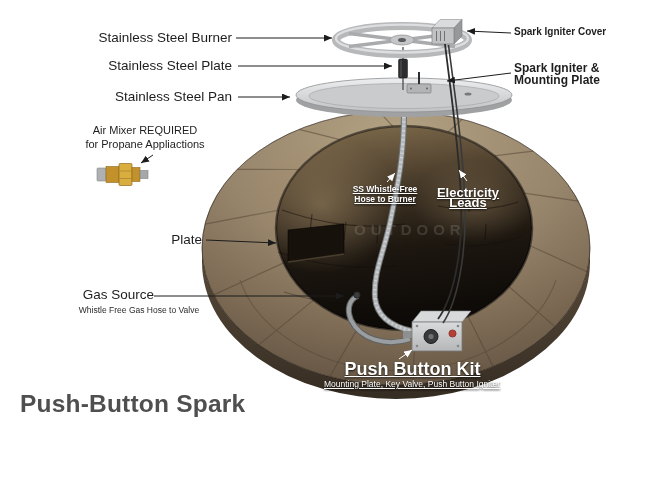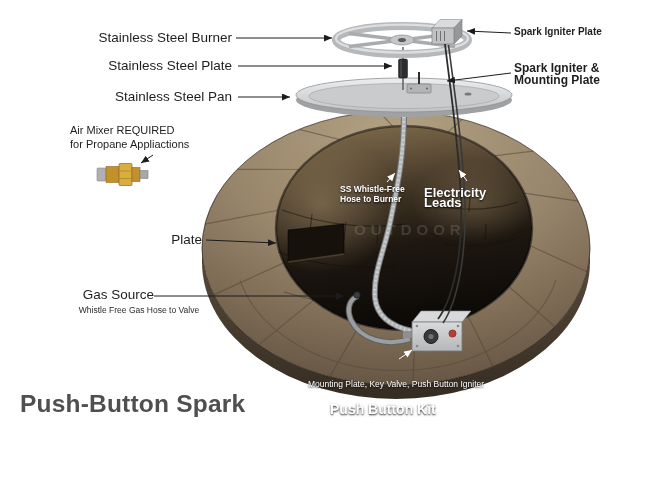--- a/index.html
+++ b/index.html
@@ -4,31 +4,31 @@
 <style>
   html,body{margin:0;padding:0;background:#ffffff;}
   .stage{position:relative;width:661px;height:477px;background:#ffffff;overflow:hidden;
          font-family:"Liberation Sans",sans-serif;}
   .stage svg{position:absolute;left:0;top:0;}
   .lbl{position:absolute;color:#1e1e1e;font-size:13.5px;line-height:16px;white-space:nowrap;}
   .ra{}
   .l-burner{top:30px;right:429px;}
   .l-nipple{top:58px;right:429px;}
   .l-pan{top:89px;right:429px;margin-left:20px;}
-  .l-air{top:124px;left:70px;width:150px;font-size:11px;line-height:13.5px;white-space:normal;}
+  .l-air{top:124px;left:70px;width:150px;text-align:center;font-size:11px;line-height:13.5px;white-space:normal;}
   .l-vent{top:232px;right:459px;}
   .l-gas{top:287px;right:507px;}
   .l-gassub{top:305px;left:64px;width:150px;text-align:center;font-size:8.5px;line-height:10px;color:#2a2a2a;}
   .l-cover{top:26px;left:514px;font-size:10px;font-weight:700;line-height:12px;}
   .l-plate{top:62px;left:514px;font-size:12px;font-weight:700;line-height:12px;white-space:normal;}
-  .lblw{position:absolute;color:#ffffff;font-weight:700;text-align:left;
-        text-shadow:0 1px 2px rgba(0,0,0,0.85);}
+  .lblw{position:absolute;color:#ffffff;font-weight:700;text-align:center;
+        text-shadow:0 1px 2px rgba(0,0,0,0.85);text-decoration:underline;}
   .l-sshose{top:184px;left:340px;width:90px;font-size:8.5px;line-height:10px;}
   .l-elec{top:168px;left:424px;width:88px;font-size:13px;line-height:10px;margin-top:20px;}
-  .l-kit{top:360px;left:330px;width:165px;font-size:14px;line-height:18px;margin-top:40px;}
+  .l-kit{top:360px;left:330px;width:165px;font-size:18px;line-height:18px;}
   .l-kitsub{top:379px;left:308px;width:208px;font-size:8.5px;line-height:10px;font-weight:400;}
   .title{position:absolute;left:20px;top:388px;font-size:24.5px;line-height:31px;
          font-weight:700;color:#4f4f4f;letter-spacing:0.2px;}
 </style>
 </head>
 <body>
 
 <div class="stage">
 
   <svg width="661" height="400" viewBox="0 0 661 400">
@@ -229,21 +229,21 @@
 
   <div class="lbl l-air">
     <div>Air Mixer REQUIRED</div>
     <div>for Propane Appliactions</div>
   </div>
 
   <div class="lbl ra l-vent">Plate</div>
   <div class="lbl ra l-gas">Gas Source</div>
   <div class="lbl l-gassub">Whistle Free Gas Hose to Valve</div>
 
-  <div class="lbl l-cover">Spark Igniter Plate</div>
+  <div class="lbl l-cover">Spark Igniter Cover</div>
   <div class="lbl l-plate">
     <div>Spark Igniter &amp;</div>
     <div>Mounting Plate</div>
   </div>
 
   <div class="lblw l-sshose">
     <div>SS Whistle-Free</div>
     <div>Hose to Burner</div>
   </div>
   <div class="lblw l-elec">Electricity Leads</div>

